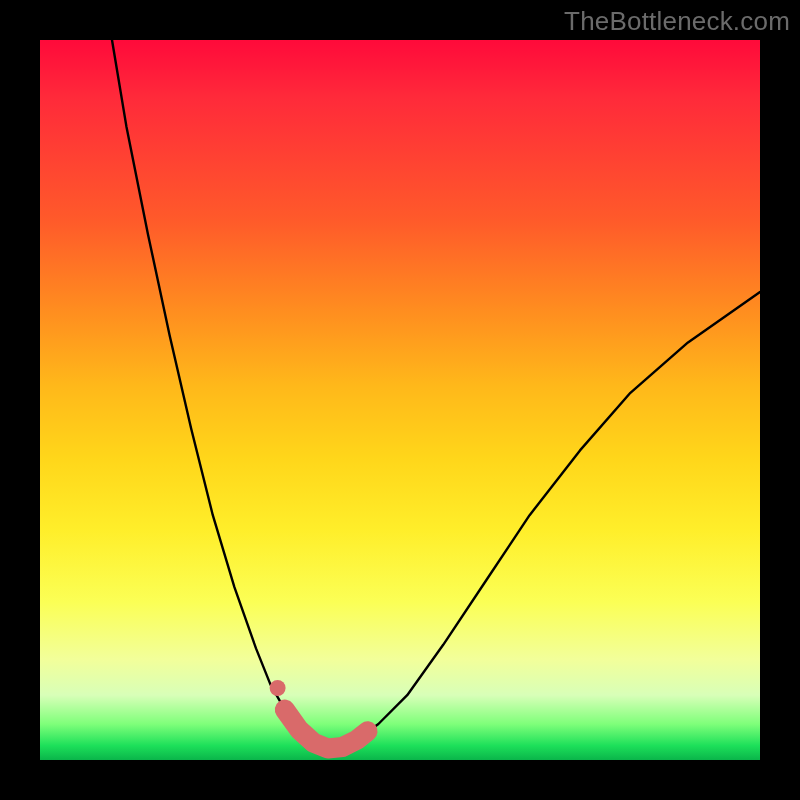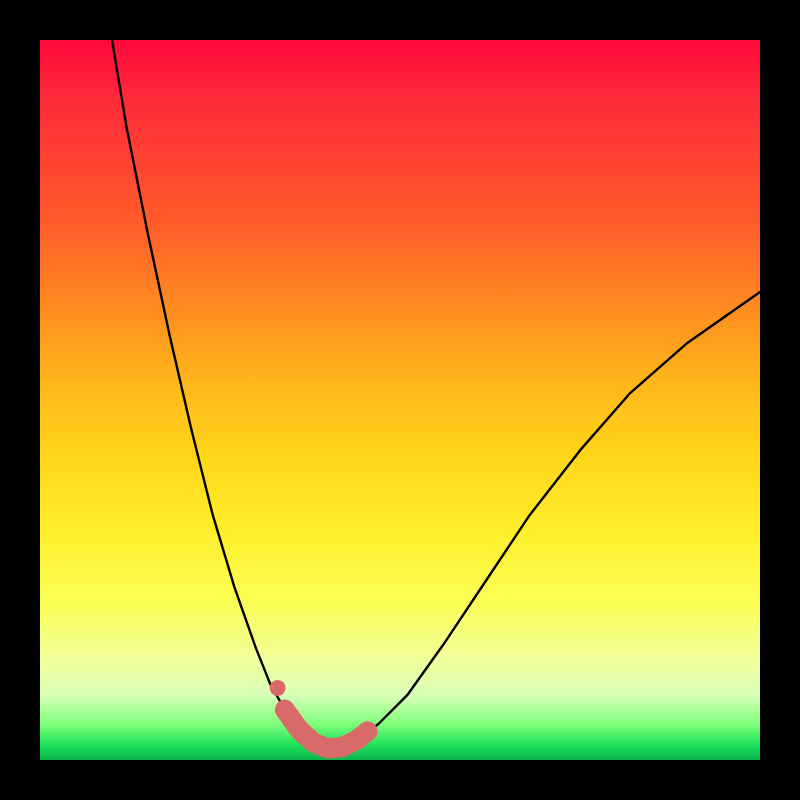--- a/index.html
+++ b/index.html
@@ -59,20 +59,21 @@
     top: 0;
     width: 720px;
     height: 720px;
     overflow: visible;
   }
 </style>
 </head>
 <body>
 
 <div class="frame">
+  <div class="watermark">TheBottleneck.com</div>
 
   <div class="plot">
     <svg class="curve" viewBox="0 0 720 720">
 
       <path id="main-curve" fill="none" stroke="#000000" stroke-width="2.4" stroke-linecap="round" stroke-linejoin="round" d="M72.00 0.00 L86.40 86.40 L108.00 194.40 L129.60 295.20 L151.20 388.80 L172.80 475.20 L194.40 547.20 L216.00 608.40 L230.40 644.40 L244.80 669.60 L259.20 689.76 L270.00 701.28 L280.80 707.04 L288.00 708.48 L302.40 707.04 L316.80 699.84 L338.40 684.00 L367.20 655.20 L403.20 604.80 L446.40 540.00 L489.60 475.20 L540.00 410.40 L590.40 352.80 L648.00 302.40 L720.00 252.00"></path>
 
       <path id="highlight-band" fill="none" stroke="#d96a6a" stroke-width="20" stroke-linecap="round" stroke-linejoin="round" d="M244.80 669.60 L259.20 689.76 L273.60 702.72 L288.00 708.48 L302.40 707.04 L316.80 699.84 L327.60 691.20"></path>
 
       <circle id="highlight-dot" r="8" fill="#d96a6a" cx="237.60" cy="648.00"></circle>
     </svg>

